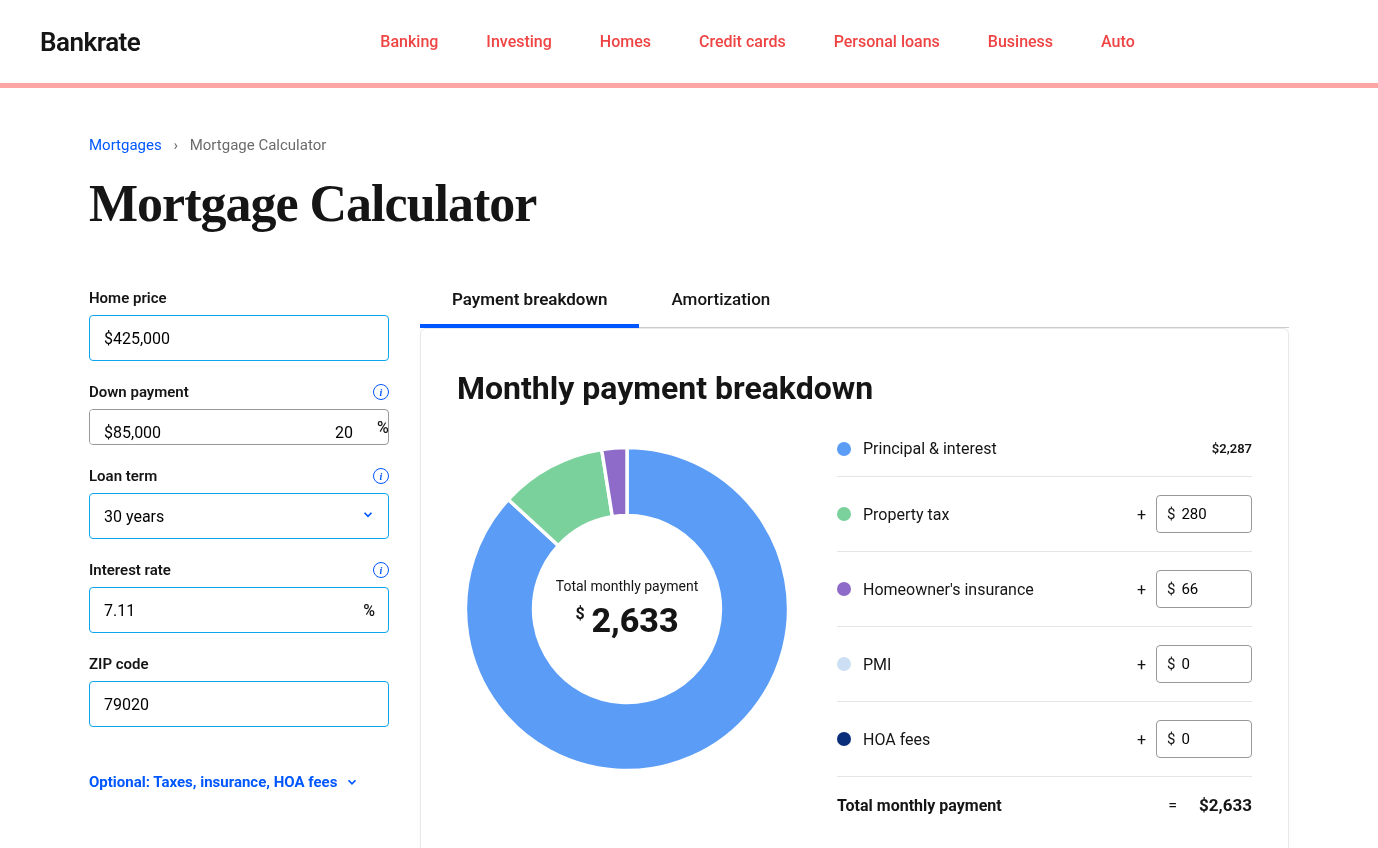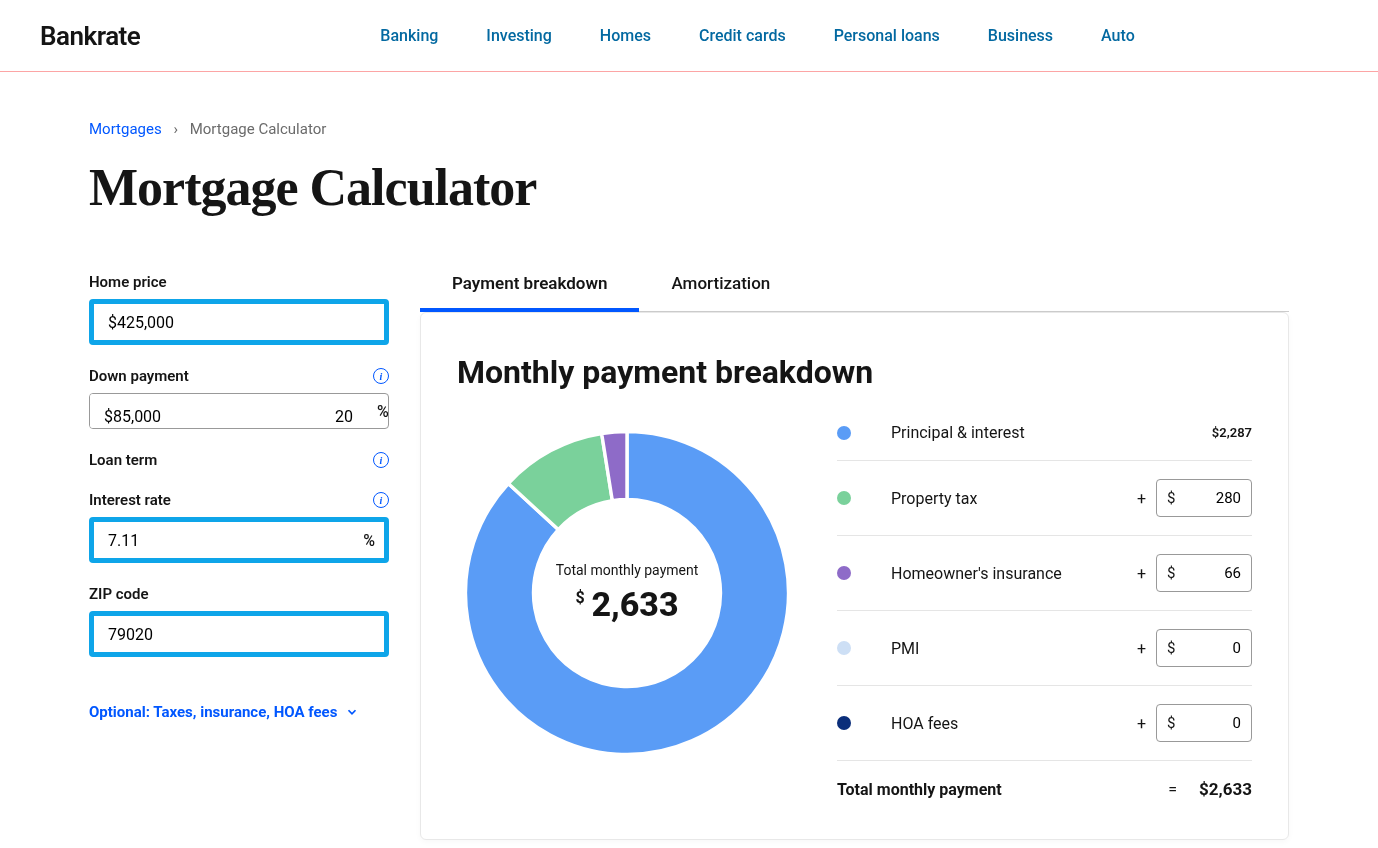--- a/index.html
+++ b/index.html
@@ -1,40 +1,40 @@
 <!DOCTYPE html>
 <html><head>
   <meta charset="utf-8">
   <style>
     * { box-sizing: border-box; margin: 0; padding: 0; }
     body { font-family: -apple-system, BlinkMacSystemFont, "Segoe UI", Roboto, Helvetica, Arial, sans-serif; color: #151515; background: #fff; }
     
-    .top-nav { display: flex; align-items: center; padding: 12px 40px; height: 72px; border-bottom: 1px solid #fca5a5; }
+    .top-nav { display: flex; align-items: center; padding: 12px 40px; height: 88px; border-bottom: 5px solid #fca5a5; }
     .logo { font-size: 26px; font-weight: 600; letter-spacing: -0.5px; }
     .nav-items { display: flex; gap: 48px; margin-left: 240px; }
-    .nav-item { font-size: 16px; font-weight: 500; color: #0369a1; text-decoration: none; cursor: pointer; }
+    .nav-item { font-size: 16px; font-weight: 500; color: #ef4444; text-decoration: none; cursor: pointer; }
     
     .container { max-width: 1280px; margin: 0 auto; padding: 48px 40px 40px; }
     
     .breadcrumb { font-size: 15px; margin-bottom: 20px; }
     .breadcrumb-link { color: #0157ff; text-decoration: none; }
     .breadcrumb-sep { color: #6b6b6b; margin: 0 8px; }
     .breadcrumb-current { color: #6b6b6b; }
     
     .page-title { font-family: Georgia, "Times New Roman", serif; font-size: 52px; font-weight: 700; letter-spacing: -1px; margin-bottom: 56px; }
     
     .layout { display: flex; gap: 31px; align-items: flex-start; }
     
     .form-col { width: 300px; flex-shrink: 0; }
     .form-group { margin-bottom: 22px; }
     .form-label-row { display: flex; justify-content: space-between; align-items: center; margin-bottom: 8px; }
     .form-label { font-size: 15px; font-weight: 600; }
     .info-icon { width: 16px; height: 16px; border: 1.5px solid #0157ff; border-radius: 50%; display: inline-flex; align-items: center; justify-content: center; font-size: 10px; color: #0157ff; font-style: italic; font-family: Georgia, serif; font-weight: bold; cursor: pointer; }
     
-    .input-field { width: 100%; height: 46px; border: 5px solid #0ea5e9; border-radius: 4px; padding: 0 14px; font-size: 16px; font-family: inherit; }
+    .input-field { width: 100%; height: 46px; border: 1px solid #0ea5e9; border-radius: 4px; padding: 0 14px; font-size: 16px; font-family: inherit; }
     .input-field::placeholder { color: #151515; }
     
     .split-input { display: flex; border: 1px solid #999; border-radius: 4px; overflow: hidden; height: 36px; }
     .split-input input { border: none; height: 44px; padding: 0 14px; font-size: 16px; font-family: inherit; }
     .split-main { flex: 1; }
     .split-sec { width: 56px; border-left: 1px solid #999; text-align: left; }
     .split-unit { width: 38px; display: flex; align-items: center; justify-content: center; font-size: 16px; font-weight: 500; }
     
     .select-wrap { position: relative; }
     .select-wrap .input-field { appearance: none; cursor: pointer; padding-right: 40px; }
@@ -61,27 +61,27 @@
     .donut-center { position: absolute; inset: 0; display: flex; flex-direction: column; align-items: center; justify-content: center; }
     .donut-label { font-size: 14px; color: #151515; margin-bottom: 6px; }
     .donut-value { font-size: 34px; font-weight: 800; position: relative; padding-left: 16px; }
     .donut-value .dollar { position: absolute; left: 0; top: 4px; font-size: 16px; font-weight: 700; }
     
     .legend { flex: 1; }
     .legend-row { display: flex; align-items: center; justify-content: space-between; padding: 18px 0; border-bottom: 1px solid #e5e5e5; }
     .legend-row:first-child { padding-top: 0; }
     .legend-left { display: flex; align-items: center; gap: 12px; }
     .legend-dot { width: 14px; height: 14px; border-radius: 50%; flex-shrink: 0; }
-    .legend-name { font-size: 16px; margin-left: 28px; }
+    .legend-name { font-size: 16px; }
     .legend-val { font-size: 13px; font-weight: 600; }
     .legend-right { display: flex; align-items: center; gap: 10px; }
     .plus { font-size: 16px; }
     .mini-input { width: 96px; height: 38px; border: 1px solid #999; border-radius: 4px; display: flex; align-items: center; padding: 0 10px; }
     .mini-input .dollar2 { font-size: 15px; margin-right: 6px; }
-    .mini-input input { border: none; width: 100%; text-align: right; font-size: 15px; font-family: inherit; outline: none; }
+    .mini-input input { border: none; width: 100%; text-align: left; font-size: 15px; font-family: inherit; outline: none; }
     
     .total-row { display: flex; align-items: center; justify-content: space-between; padding-top: 18px; }
     .total-label { font-size: 16px; font-weight: 700; }
     .total-right { display: flex; align-items: center; gap: 22px; }
     .eq { font-size: 16px; }
     .total-val { font-size: 17px; font-weight: 700; }
   </style>
 </head>
 <body>
 
@@ -129,20 +129,28 @@
           <input class="split-sec" value="20" style="">
           <span class="split-unit">%</span>
         </div>
       </div>
 
       <div class="form-group">
         <div class="form-label-row">
           <label class="form-label">Loan term</label>
           <span class="info-icon">i</span>
         </div>
+        <div class="select-wrap">
+          <input class="input-field" readonly="" value="30 years" style="">
+          <span class="select-chevron">
+            <svg width="14" height="14" viewBox="0 0 24 24" fill="none" stroke="currentColor" stroke-width="3">
+                <polyline points="6 9 12 15 18 9"></polyline>
+              </svg>
+          </span>
+        </div>
       </div>
 
       <div class="form-group">
         <div class="form-label-row">
           <label class="form-label">Interest rate</label>
           <span class="info-icon">i</span>
         </div>
         <div class="rate-wrap">
           <input class="input-field" value="7.11" style="">
           <span class="rate-unit">%</span>

